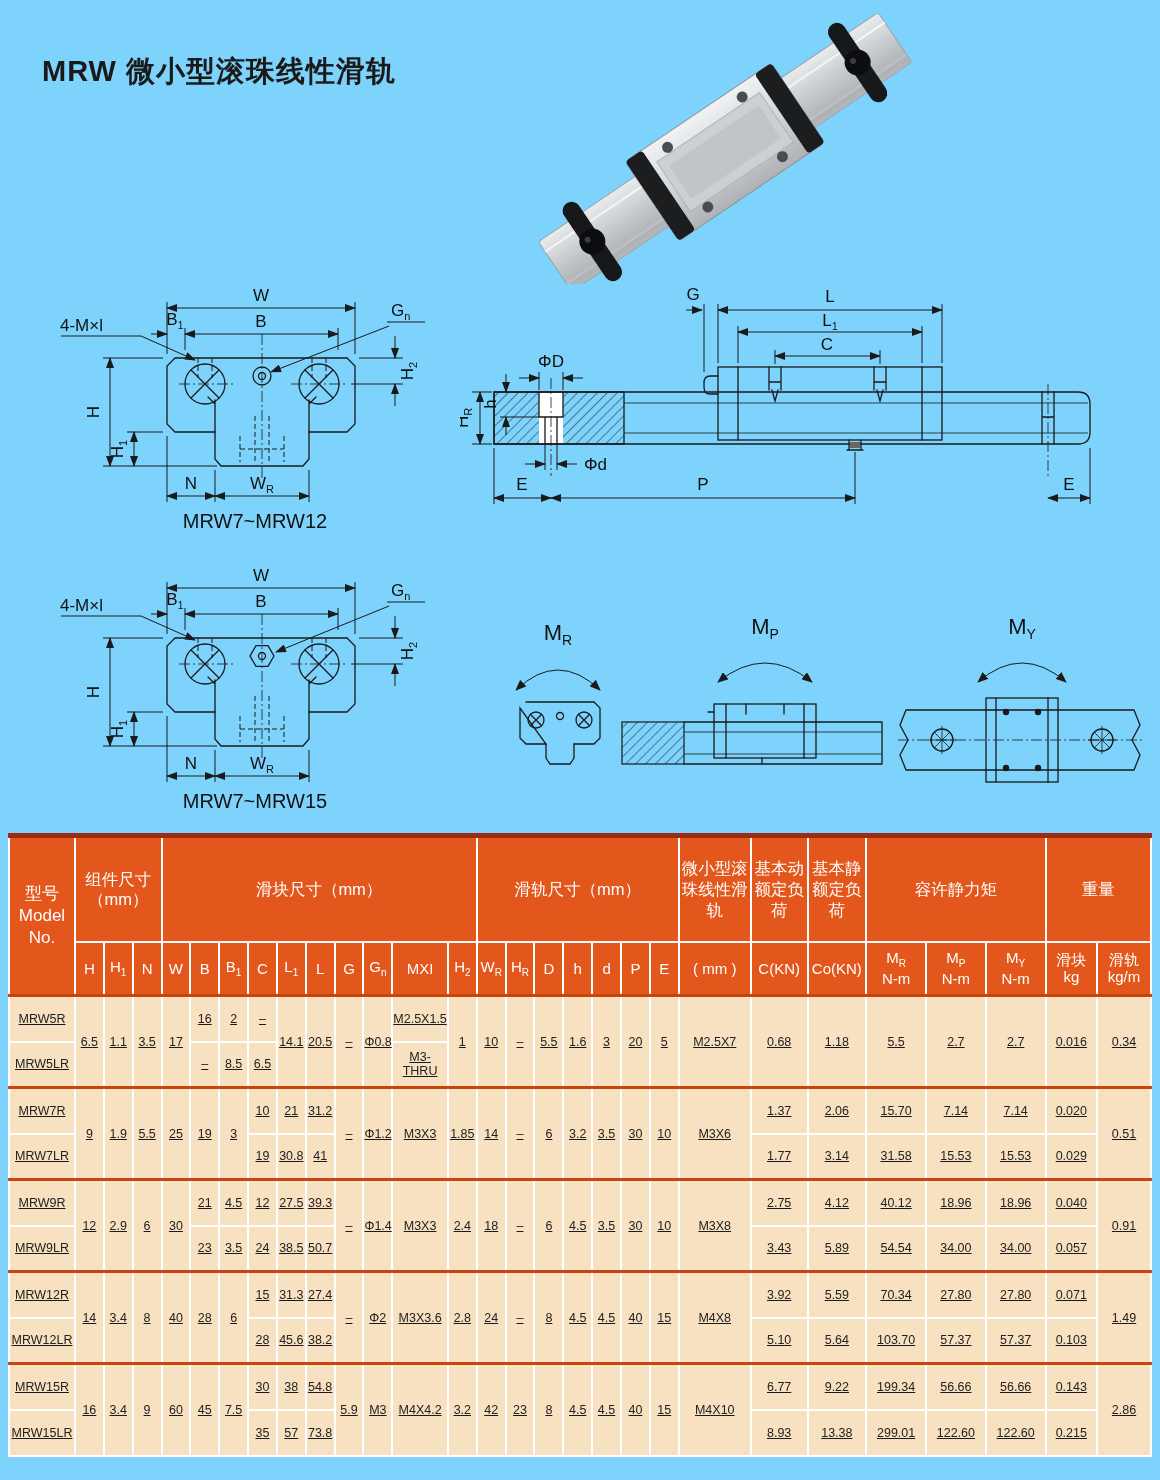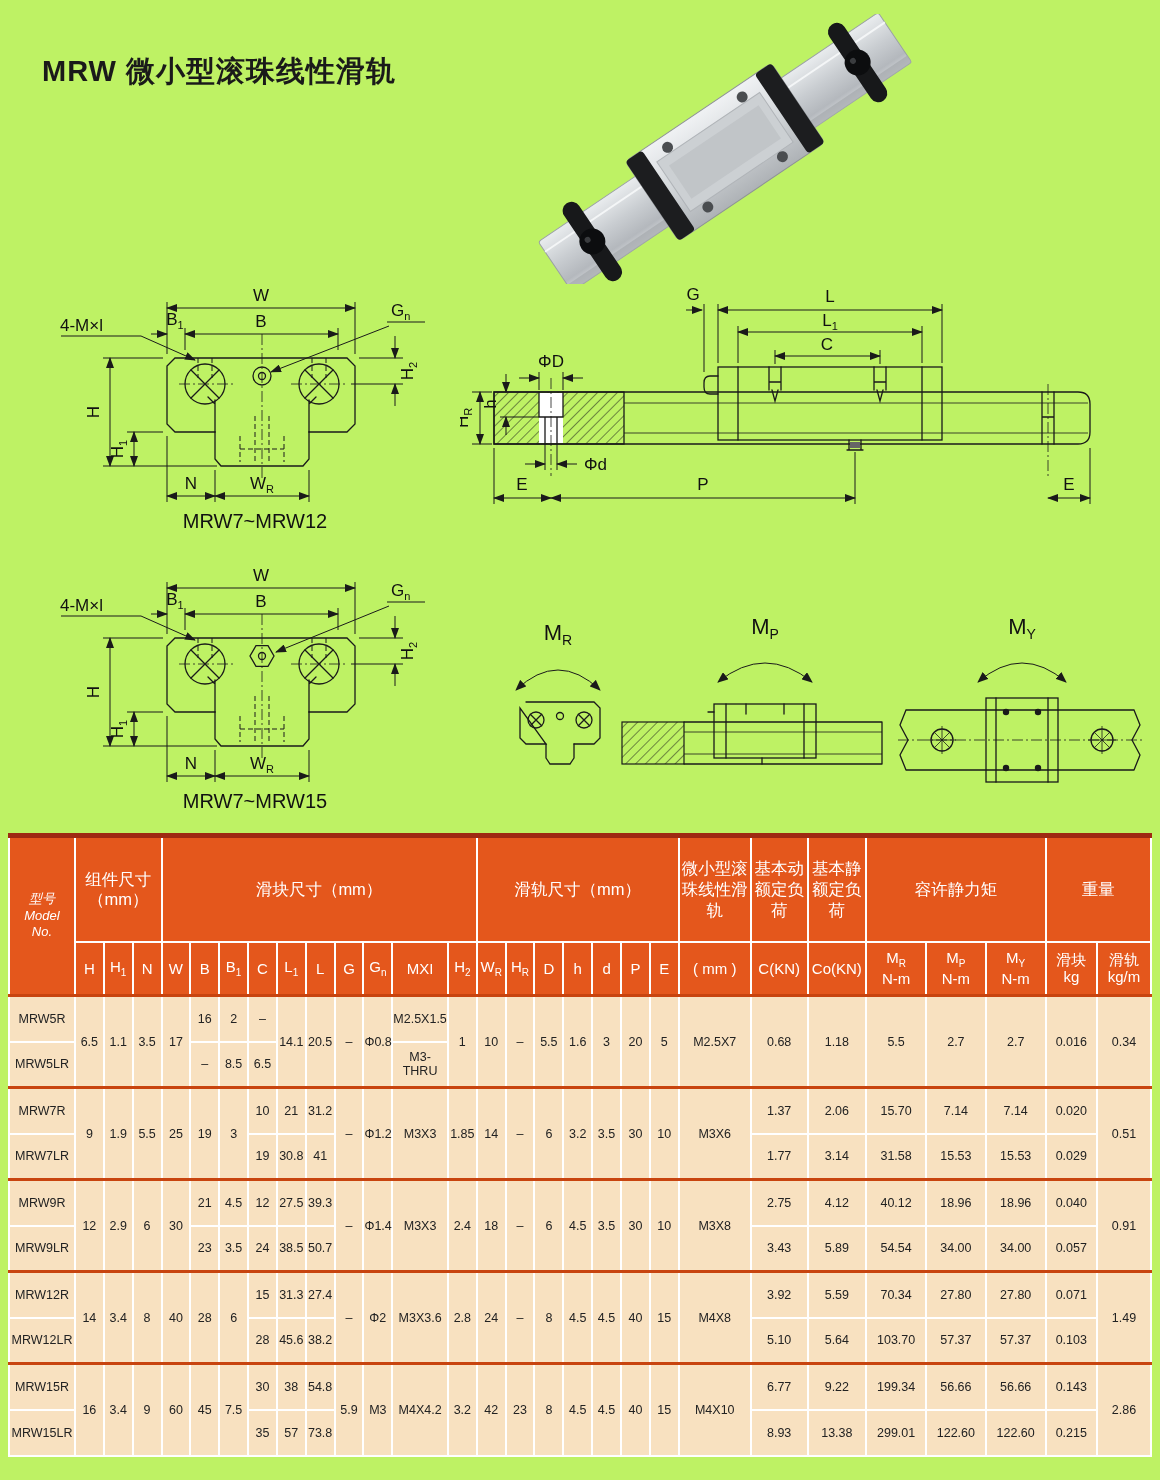--- a/index.html
+++ b/index.html
@@ -2,21 +2,21 @@
 <html style="--header_bg: #e4571c; --row_bg: #f8e1c0; --darkline: #9e2a12; --ink: #1a1a1a;"><head>
 <meta charset="utf-8">
 <style>
   :root{
     --header_bg:#e4571c;
     --row_bg:#f8e1c0;
     --darkline:#9e2a12;
     --ink:#1a1a1a;
   }
   html,body{margin:0;padding:0;background:#fff;}
-  #page{position:relative;width:1160px;height:1480px;background:#bef264;overflow:hidden;
+  #page{position:relative;width:1160px;height:1480px;background:#7dd3fc;overflow:hidden;
         font-family:"Liberation Sans","DejaVu Sans",sans-serif;color:var(--ink,#1a1a1a);}
   #page-title{position:absolute;left:42px;top:52px;font-size:29px;font-weight:bold;letter-spacing:1px;}
   svg text{font-family:"Liberation Sans","DejaVu Sans",sans-serif;}
   .ln{stroke:#1a1a1a;stroke-width:1.3;fill:none;stroke-linecap:round;}
   .thin{stroke:#1a1a1a;stroke-width:.8;fill:none;}
   .dash{stroke:#1a1a1a;stroke-width:1;fill:none;stroke-dasharray:5 3;}
   .cl{stroke:#1a1a1a;stroke-width:.8;fill:none;stroke-dasharray:11 3 2 3;}
   .dim{stroke:#1a1a1a;stroke-width:1;fill:none;}
   .lbl{font-size:17px;fill:#111;}
   .cap{font-size:20px;fill:#111;}
@@ -26,24 +26,24 @@
   
   #spec-table-wrap{position:absolute;left:8px;top:833px;width:1144px;}
   table.spec{border-collapse:collapse;table-layout:fixed;width:1144px;border-top:5px solid var(--darkline,#9e2a12);}
   table.spec th,table.spec td{border:2px solid #fff;text-align:center;vertical-align:middle;padding:1px 0;}
   table.spec th{background:var(--header_bg,#e4571c);color:#fff;font-weight:normal;}
   table.spec td{background:var(--row_bg,#f8e1c0);color:#222;font-size:12.5px;}
   tr.hrow1{height:106px;} tr.hrow1 th{font-size:16.5px;line-height:1.25;white-space:pre-line;padding:2px 1px;}
   tr.hrow2{height:54px;} tr.hrow2 th{font-size:15px;line-height:1.15;padding:0;}
   tr.hrow2 th sub,{font-size:10px;}
   table.spec sub{font-size:10px;}
-  tbody tr{height:46px;}
+  tbody tr{height:46px;text-decoration:underline;}
   tbody tr.gfirst td{border-top:3px solid #c8440f;}
   td.model{text-align:left;padding-left:5px;font-size:13px;white-space:nowrap;}
-  th.modelh div{font-size:13px;line-height:1.3;font-style:italic;}
+  th.modelh div{font-size:17px;line-height:1.3;}
 </style>
 </head>
 <body>
 
 <div id="page">
 
   <div id="page-title">MRW 微小型滚珠线性滑轨</div>
 
   <svg style="position:absolute;left:520px;top:14px" width="420" height="270" viewBox="0 0 420 270">
     <defs>

